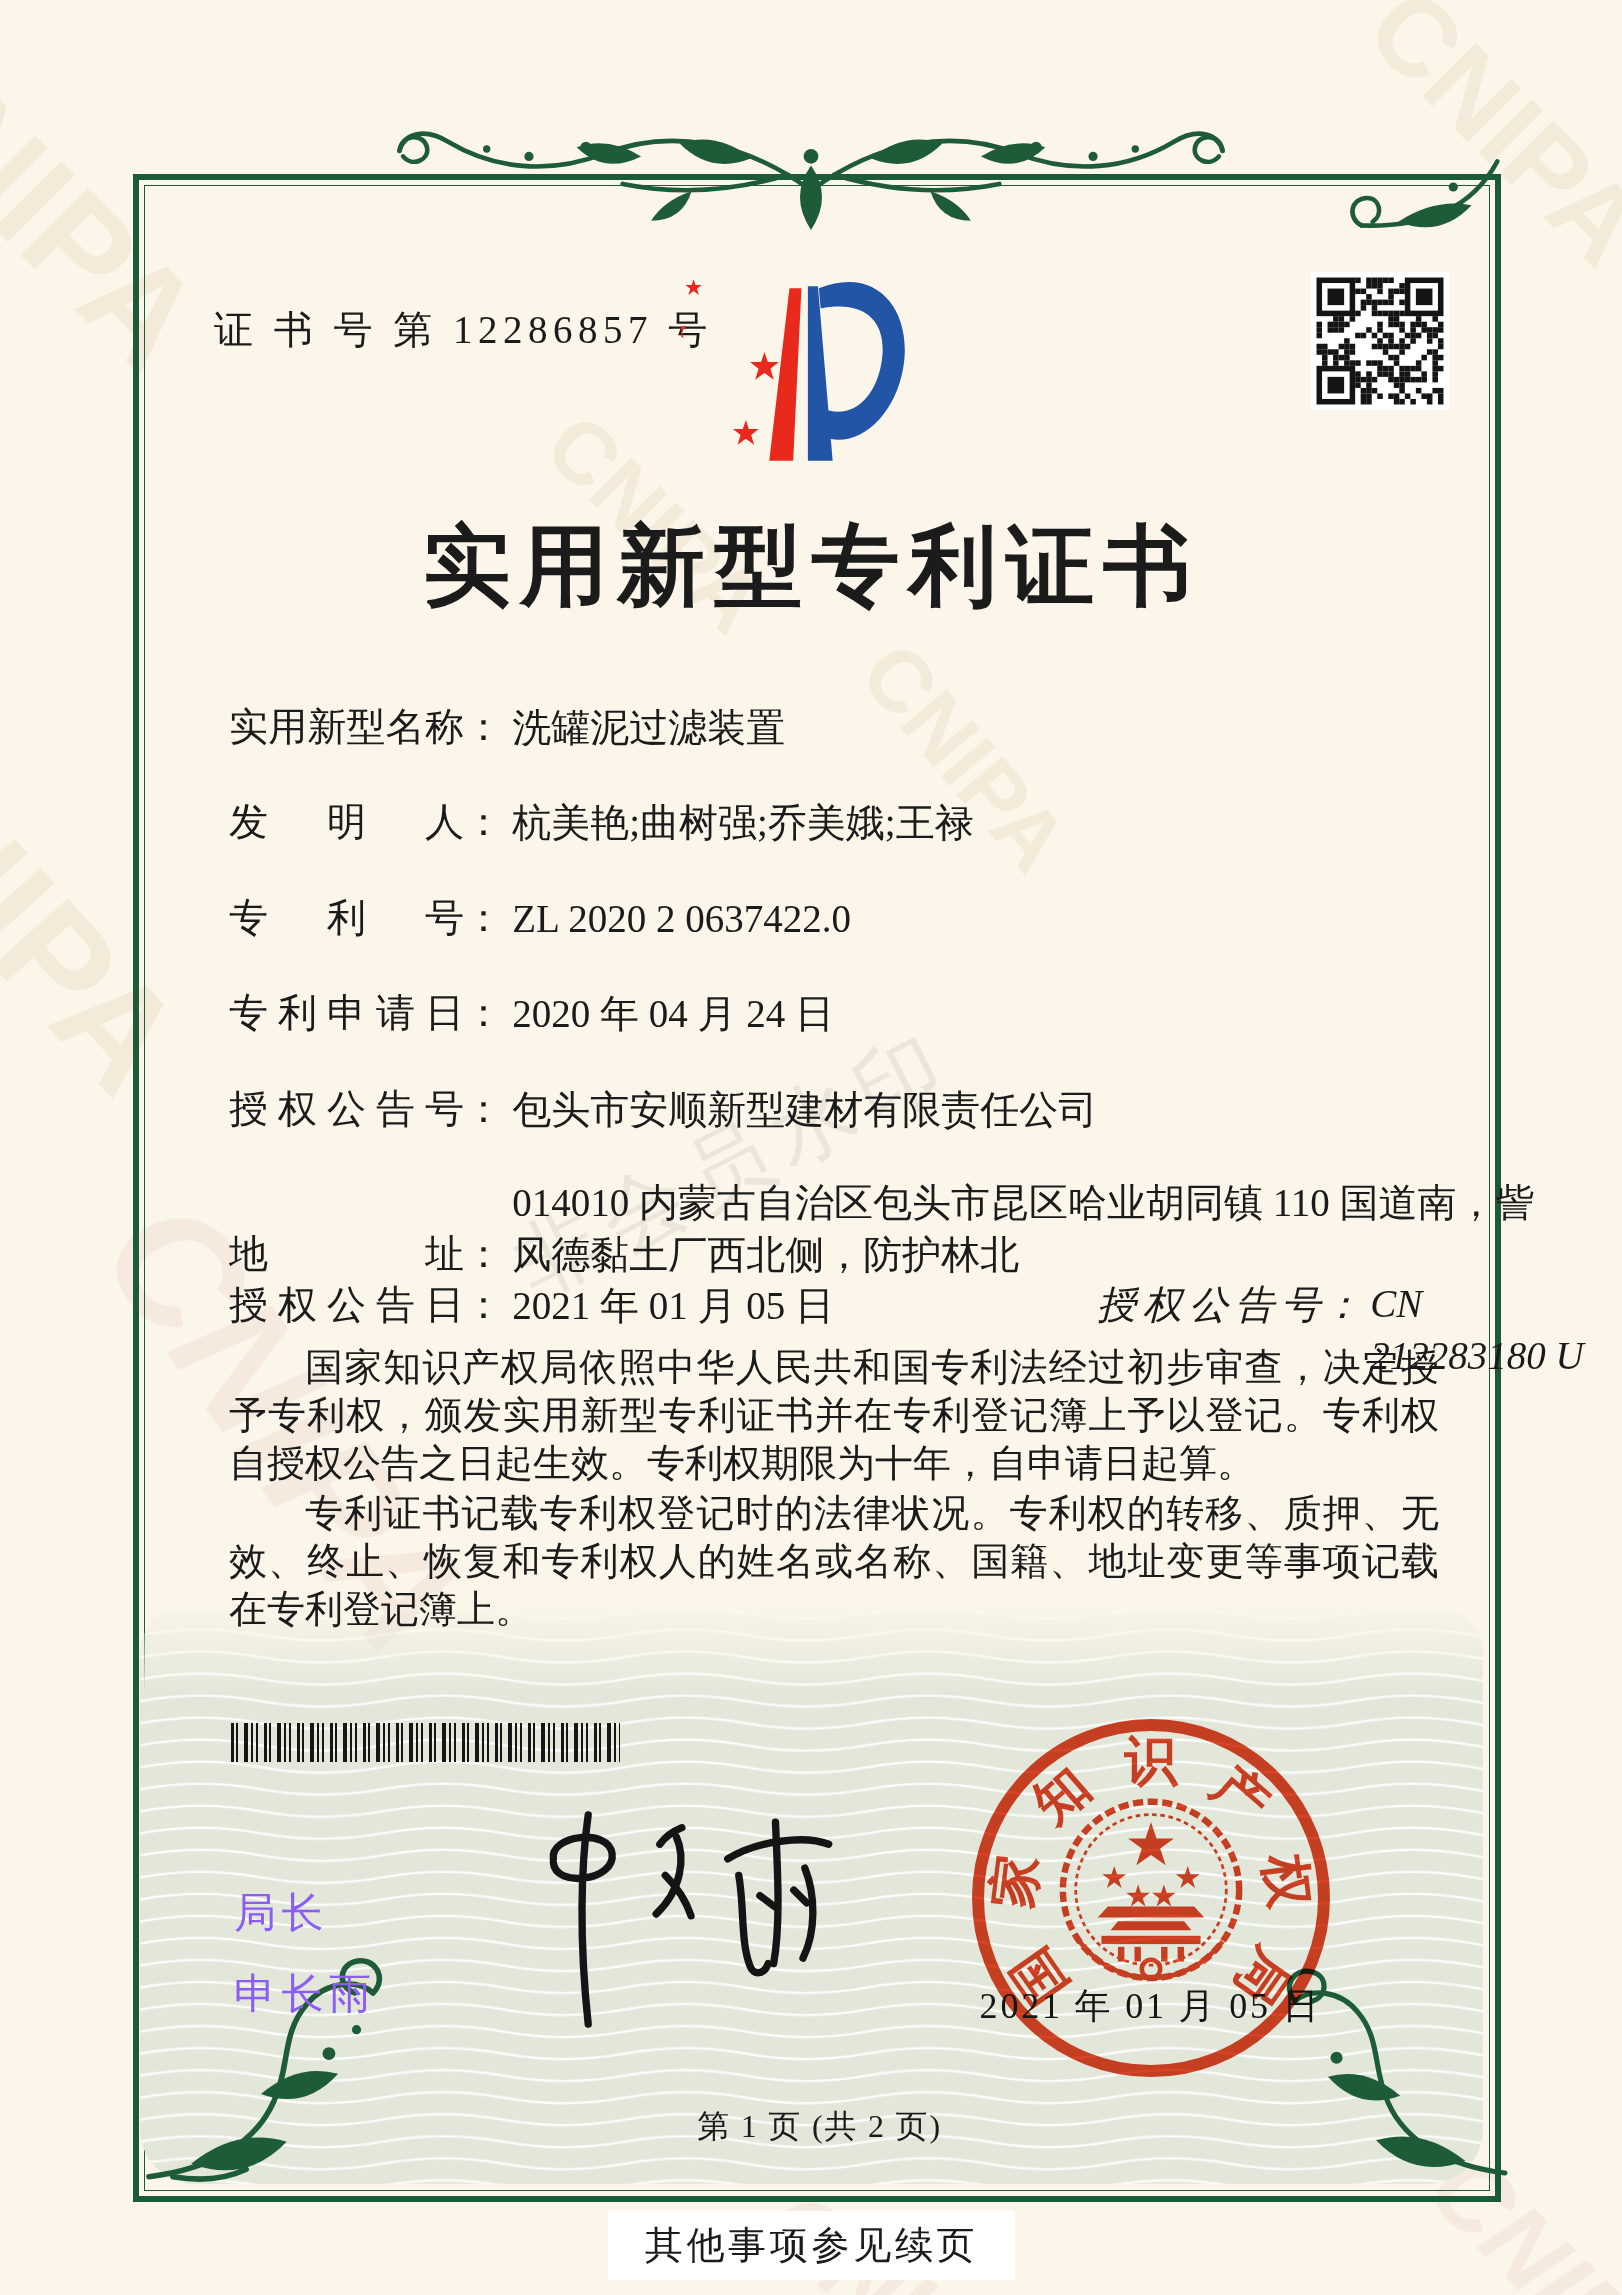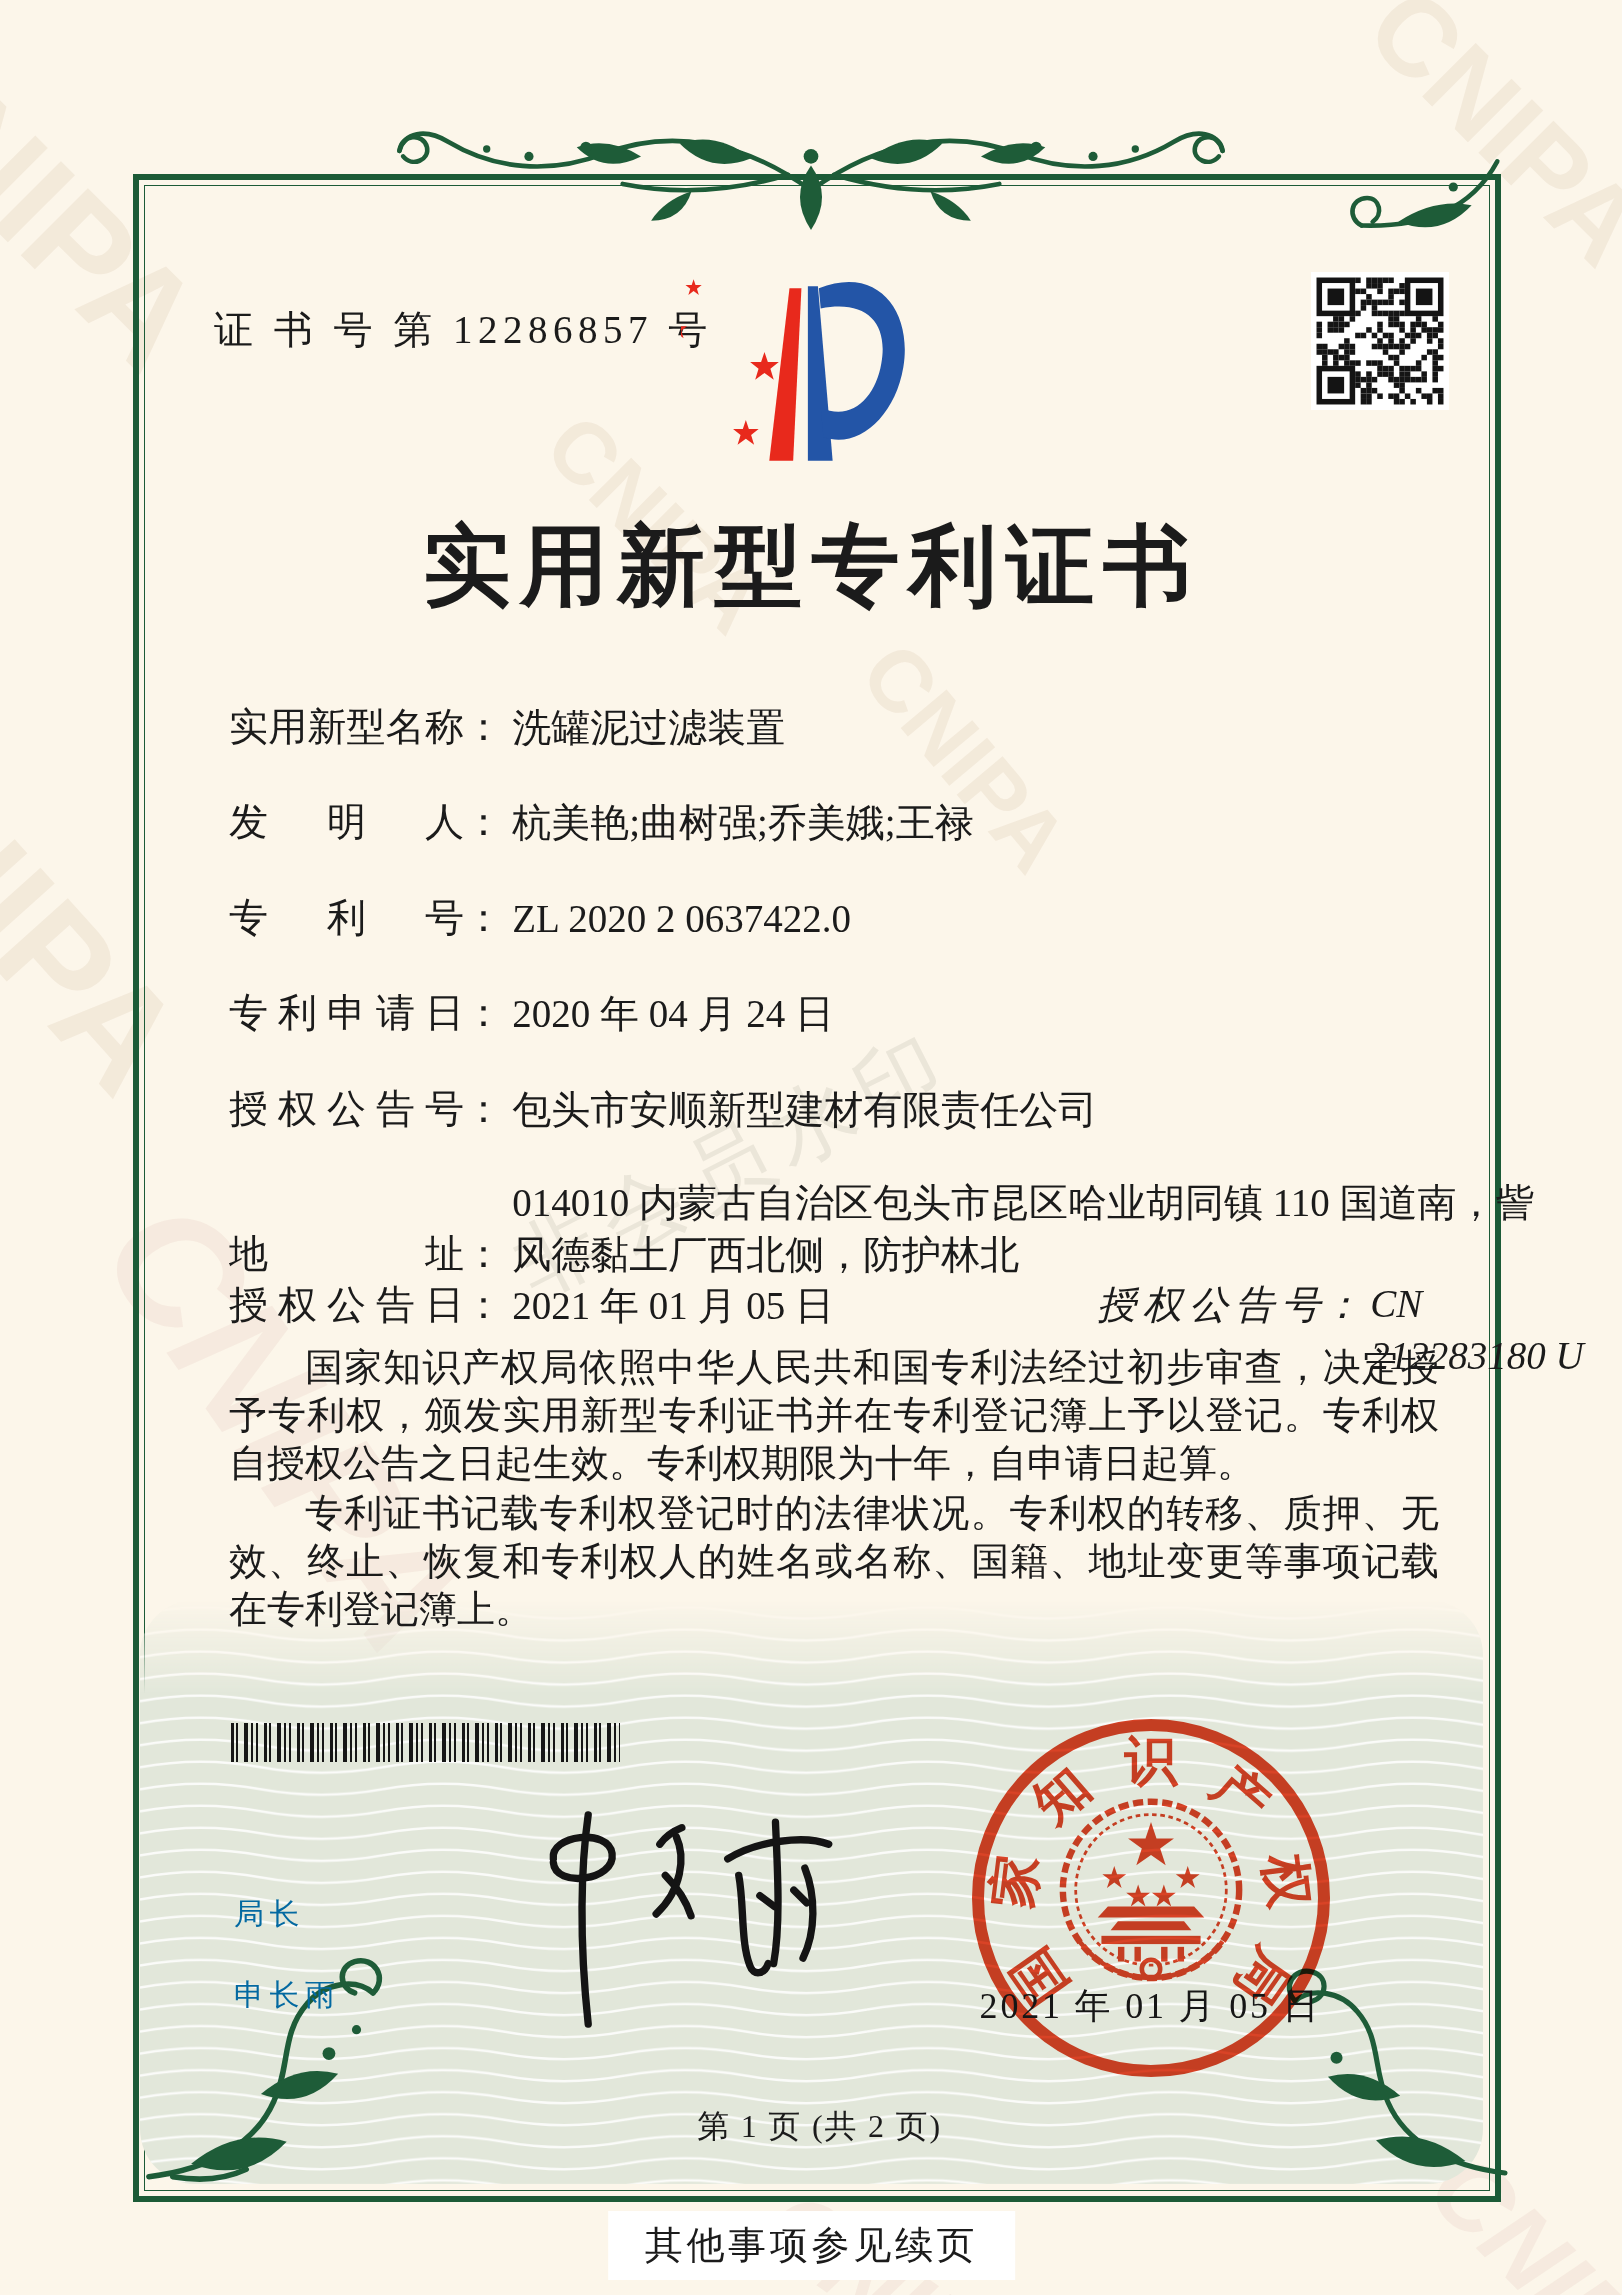--- a/index.html
+++ b/index.html
@@ -34,21 +34,21 @@
   .paras p{margin:0 0 1.8px 0;text-indent:2em;}
   
   .barcode{position:absolute;left:231px;top:1723px;width:389px;height:39px;
     background:repeating-linear-gradient(90deg,
       #161616 0 2.8px,transparent 2.8px 5.5px,#161616 5.5px 7.3px,transparent 7.3px 13px,
       #161616 13px 17.4px,transparent 17.4px 20px,#161616 20px 22px,transparent 22px 25px,
       #161616 25px 27.5px,transparent 27.5px 33px);}
   
   .signer{position:absolute;left:234px;top:1873px;
           font-family:Liberation Serif, serif;
-          font-size:30px;letter-spacing:5.5px;line-height:81px;color:#0369a1;}
+          font-size:42px;letter-spacing:5.5px;line-height:81px;color:#8b5cf6;}
   
   .seal{position:absolute;left:972px;top:1719px;width:358px;height:358px;
         opacity:.95;mix-blend-mode:multiply;}
   .seal-ring{position:absolute;inset:0;border:12px solid #dd3a1b;border-radius:50%;}
   .seal-ch{position:absolute;left:50%;top:50%;font-size:53px;font-weight:bold;
            color:#dd3a1b;transform-origin:center;}
   .seal-date{position:absolute;left:967px;top:1982px;width:367px;text-align:center;
              font-size:36px;letter-spacing:2.8px;color:#161616;}
   
   .page-info{position:absolute;left:8px;top:2105px;width:100%;text-align:center;

